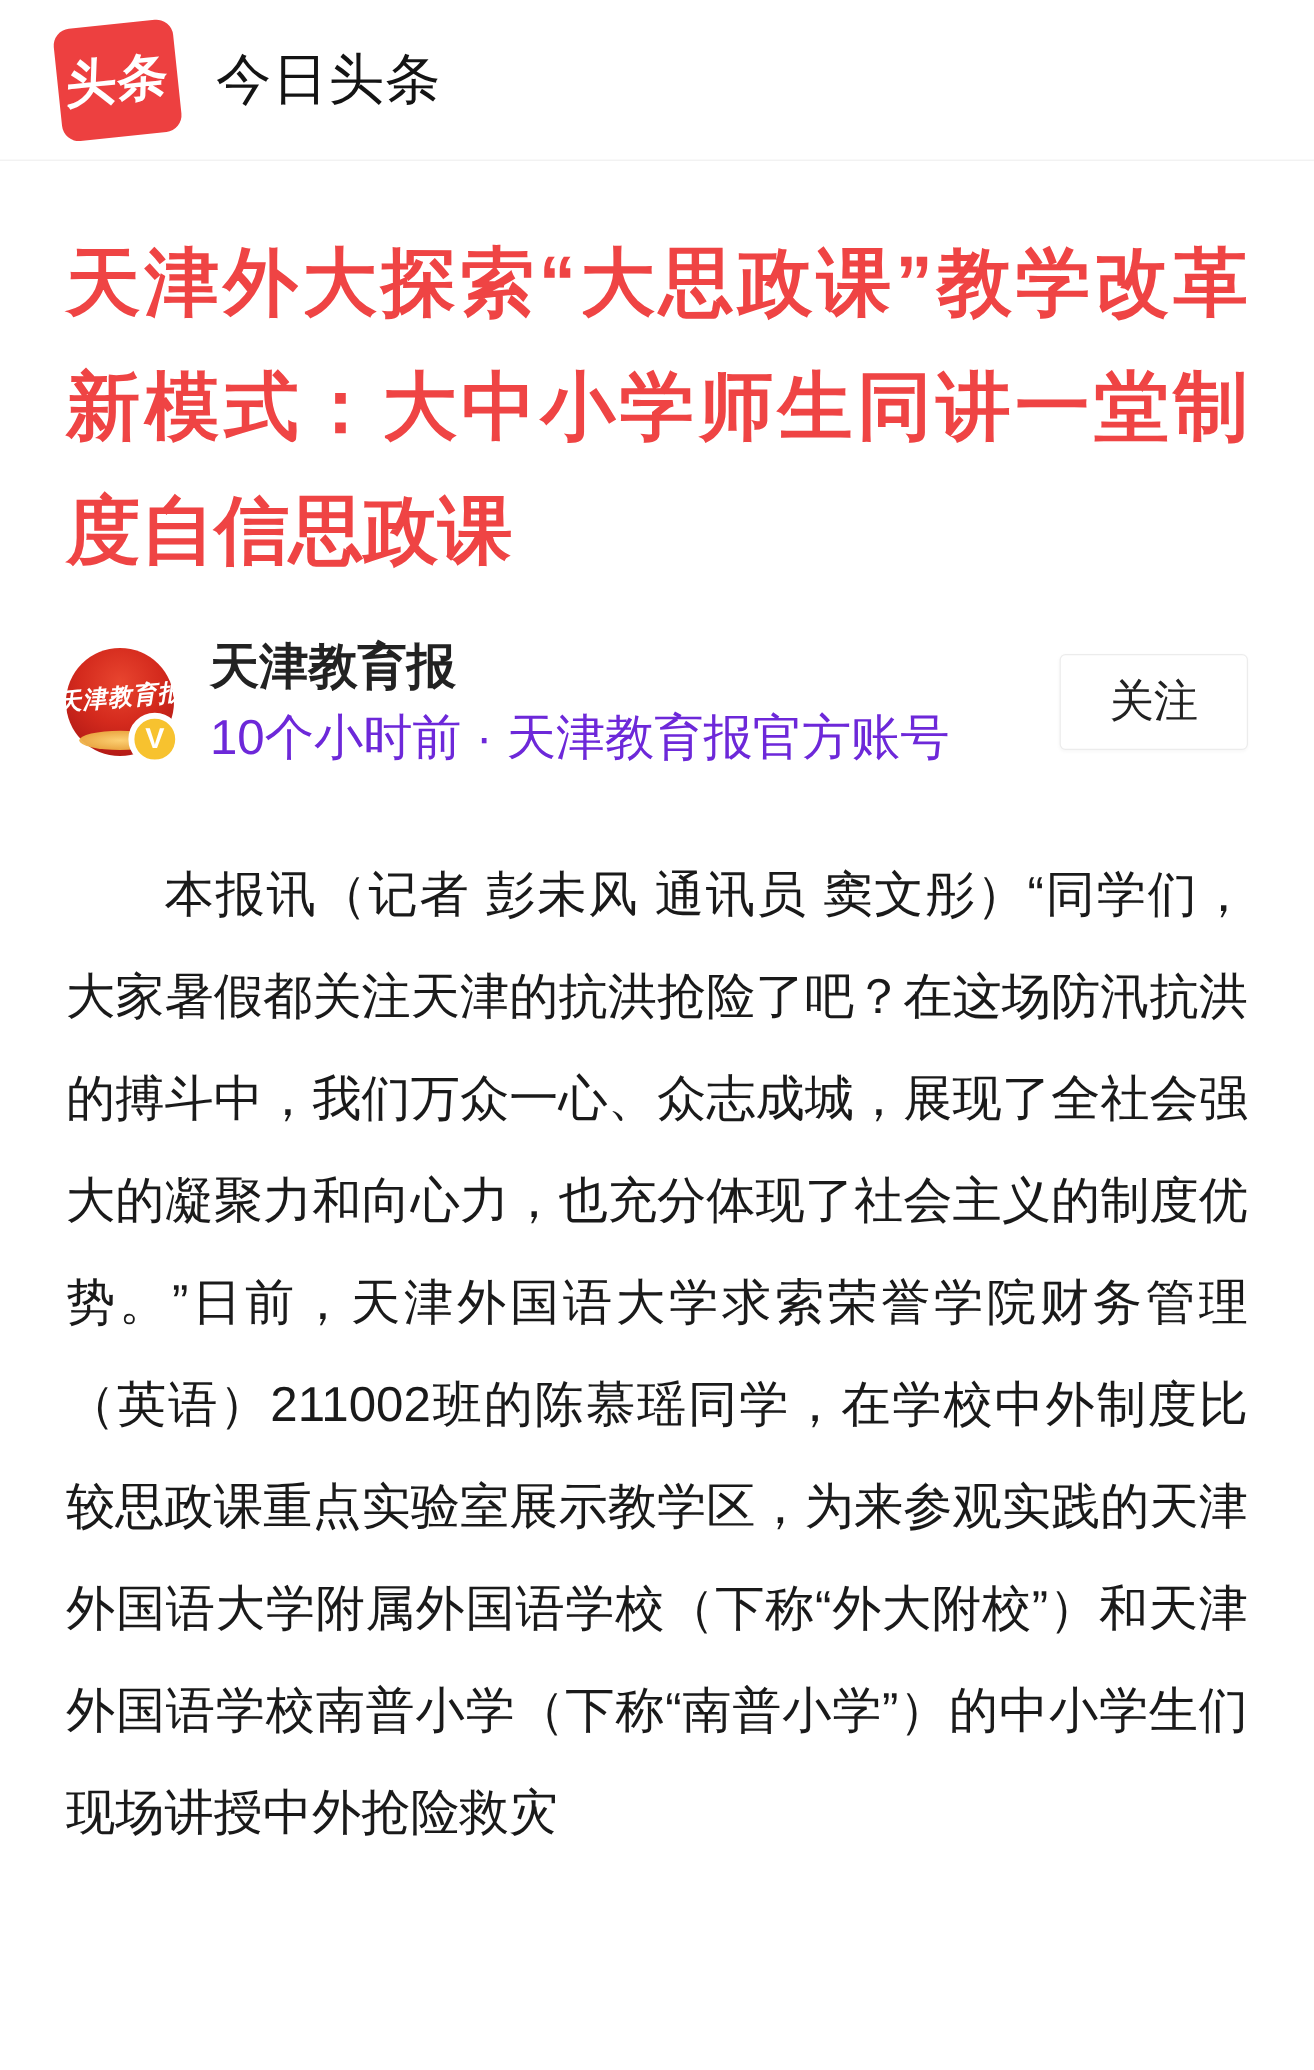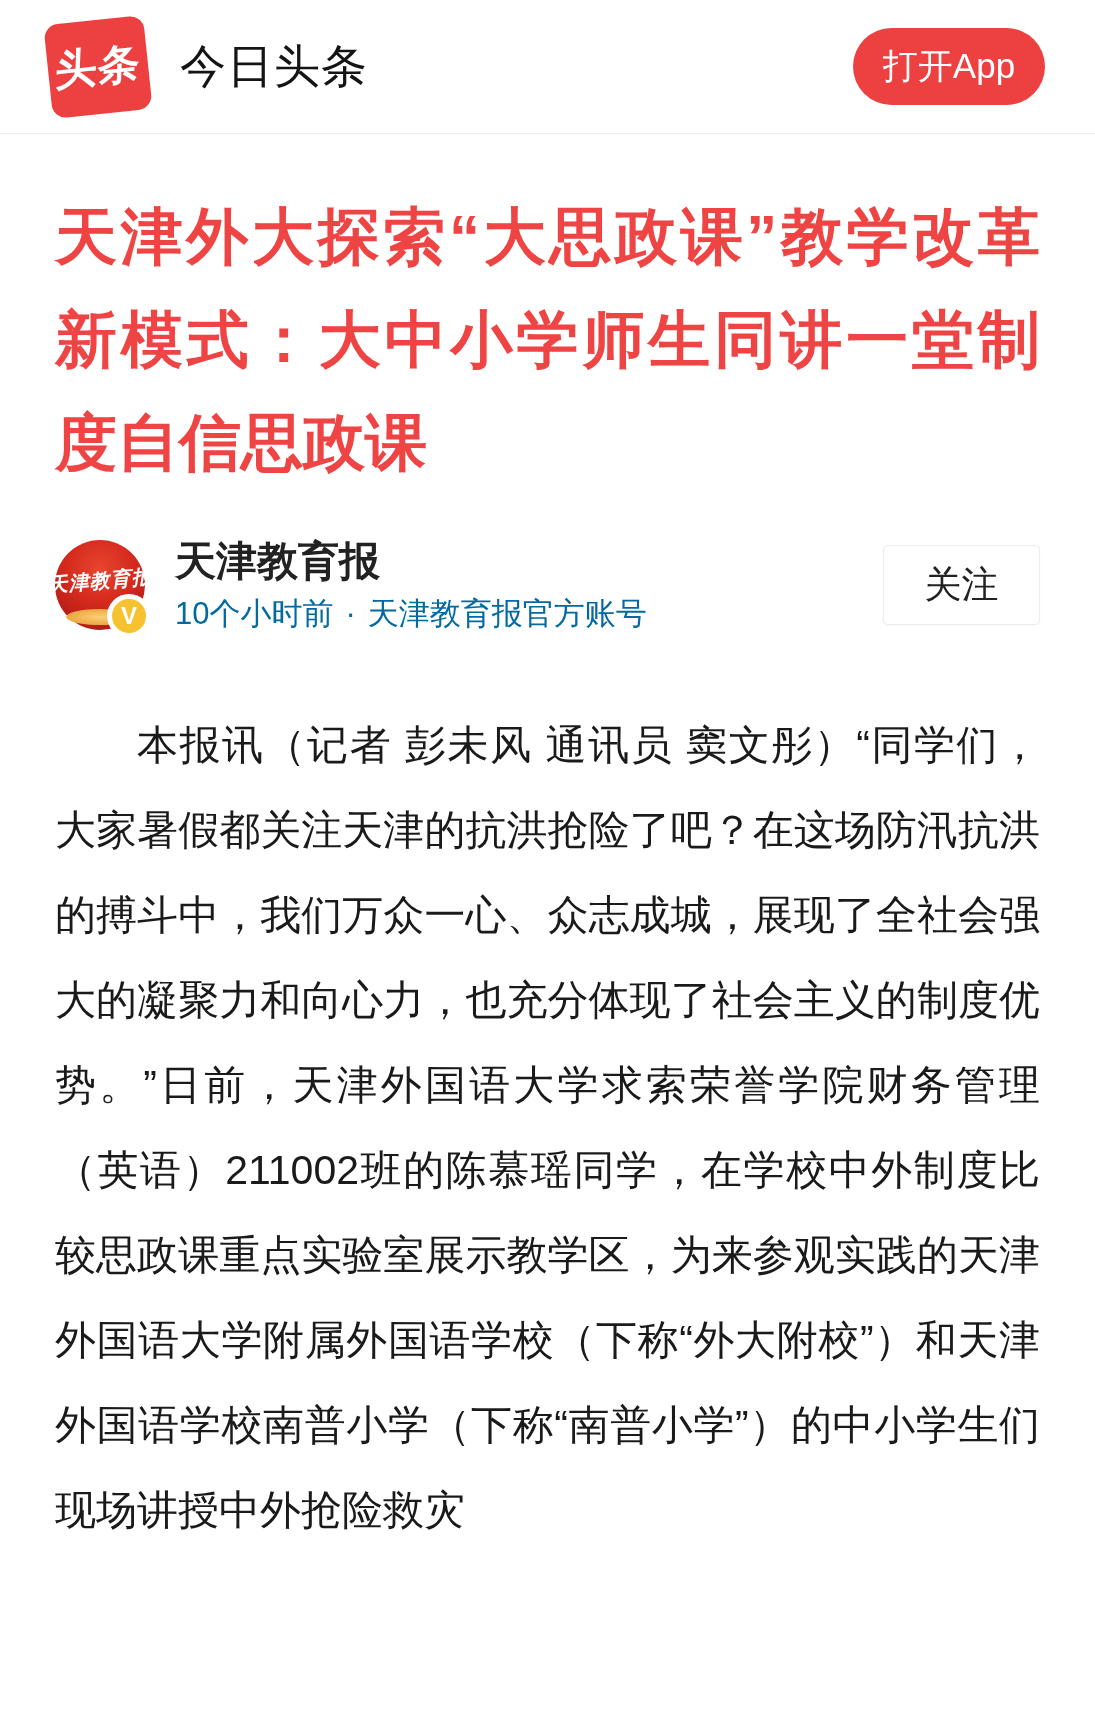--- a/index.html
+++ b/index.html
@@ -123,22 +123,22 @@
   }
   .author-info { margin-left: 30px; flex: 1; }
   .author-name {
     font-size: 41px;
     font-weight: 600;
     color: #222222;
     line-height: 1.1;
   }
   .author-meta {
     margin-top: 13px;
-    font-size: 31px;
-    color: #0369a1;
+    font-size: 41px;
+    color: #6d28d9;
     line-height: 1.1;
   }
   .author-meta .dot { margin: 0 12px; }
   .follow-btn {
     flex: none;
     width: 157px; height: 80px;
     background: #ffffff;
     border: 1px solid #ececec;
     border-radius: 5px;
     box-shadow: 0 1px 3px rgba(0,0,0,.03);
@@ -162,21 +162,20 @@
 </head>
 <body>
 
 <header class="header">
   <div class="logo-box">
     <span class="logo-text">头条</span>
   </div>
   <div class="brand">
     <div class="brand-name">今日头条</div>
   </div>
-  <button class="open-app-btn">打开App</button>
 </header>
 
 <main class="main">
 
   <h1 class="article-title">天津外大探索“大思政课”教学改革新模式：大中小学师生同讲一堂制度自信思政课</h1>
 
   <div class="author-row">
     <div class="avatar">
       <span class="avatar-cal">天津教育报</span>
       <span class="avatar-gold"></span>

